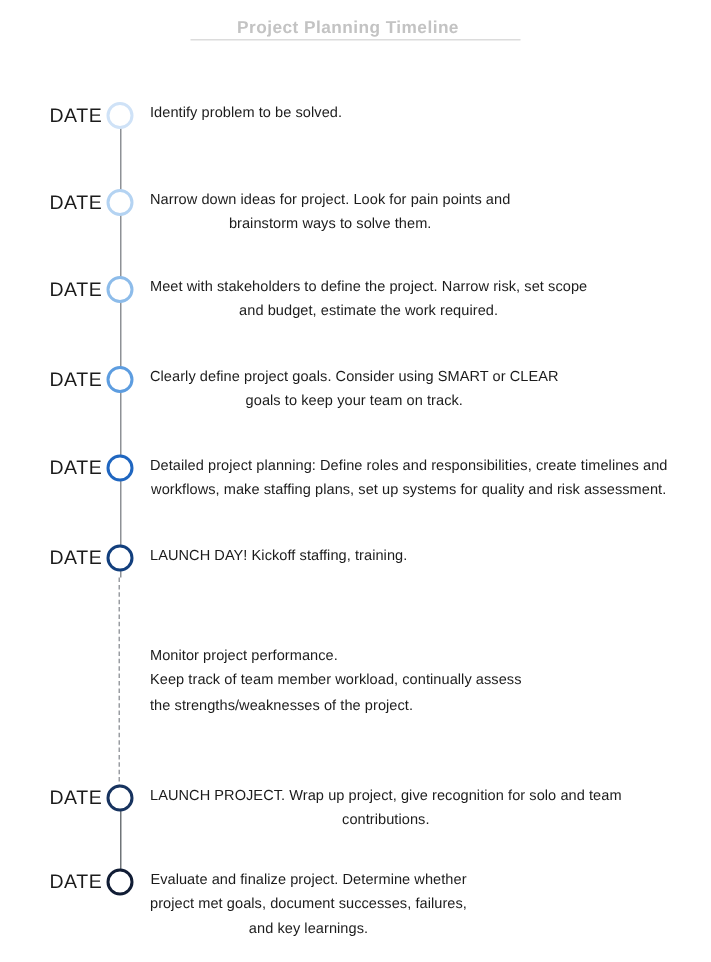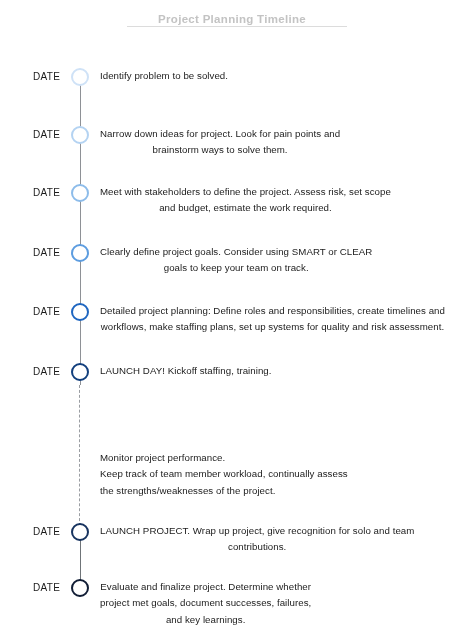--- a/index.html
+++ b/index.html
@@ -70,21 +70,21 @@
   
   .row {
     position: absolute;
     left: 0;
     width: 474px;
   }
   .date-label {
     position: absolute;
     left: 33px;
     top: 0;
-    font-size: 10px;
+    font-size: 13px;
     letter-spacing: 0.35px;
     color: #1b1b1b;
     line-height: 13px;
     white-space: nowrap;
   }
   .node {
     position: absolute;
     left: 71px;
     top: -2px;
     width: 18px;
@@ -136,41 +136,41 @@
     </div>
     <div class="row" style="top: 128px;">
       <div class="date-label">DATE</div>
       <div class="node" style="border: 2px solid rgb(180, 211, 242);"></div>
       <div class="desc">Narrow down ideas for project. Look for pain points and
 brainstorm ways to solve them.</div>
     </div>
     <div class="row" style="top: 186px;">
       <div class="date-label">DATE</div>
       <div class="node" style="border: 2px solid rgb(141, 188, 234);"></div>
-      <div class="desc">Meet with stakeholders to define the project. Assess risk, set scope
+      <div class="desc">Meet with stakeholders to define the project. Narrow risk, set scope
 and budget, estimate the work required.</div>
     </div>
     <div class="row" style="top: 246px;">
       <div class="date-label">DATE</div>
       <div class="node" style="border: 2px solid rgb(93, 157, 224);"></div>
       <div class="desc">Clearly define project goals. Consider using SMART or CLEAR
 goals to keep your team on track.</div>
     </div>
     <div class="row" style="top: 305px;">
       <div class="date-label">DATE</div>
       <div class="node" style="border: 2.4px solid rgb(31, 102, 192);"></div>
       <div class="desc">Detailed project planning: Define roles and responsibilities, create timelines and
 workflows, make staffing plans, set up systems for quality and risk assessment.</div>
     </div>
     <div class="row" style="top: 365px;">
       <div class="date-label">DATE</div>
       <div class="node" style="border: 2.4px solid rgb(18, 63, 125);"></div>
       <div class="desc">LAUNCH DAY! Kickoff staffing, training.</div>
     </div>
-    <div class="plain-block" style="top: 430px; margin-top: 20px;">Monitor project performance.
+    <div class="plain-block" style="top: 430px;">Monitor project performance.
 Keep track of team member workload, continually assess
 the strengths/weaknesses of the project.</div>
     <div class="row" style="top: 525px;">
       <div class="date-label">DATE</div>
       <div class="node" style="border: 2.4px solid rgb(23, 51, 95);"></div>
       <div class="desc">LAUNCH PROJECT. Wrap up project, give recognition for solo and team
 contributions.</div>
     </div>
     <div class="row" style="top: 581px;">
       <div class="date-label">DATE</div>

